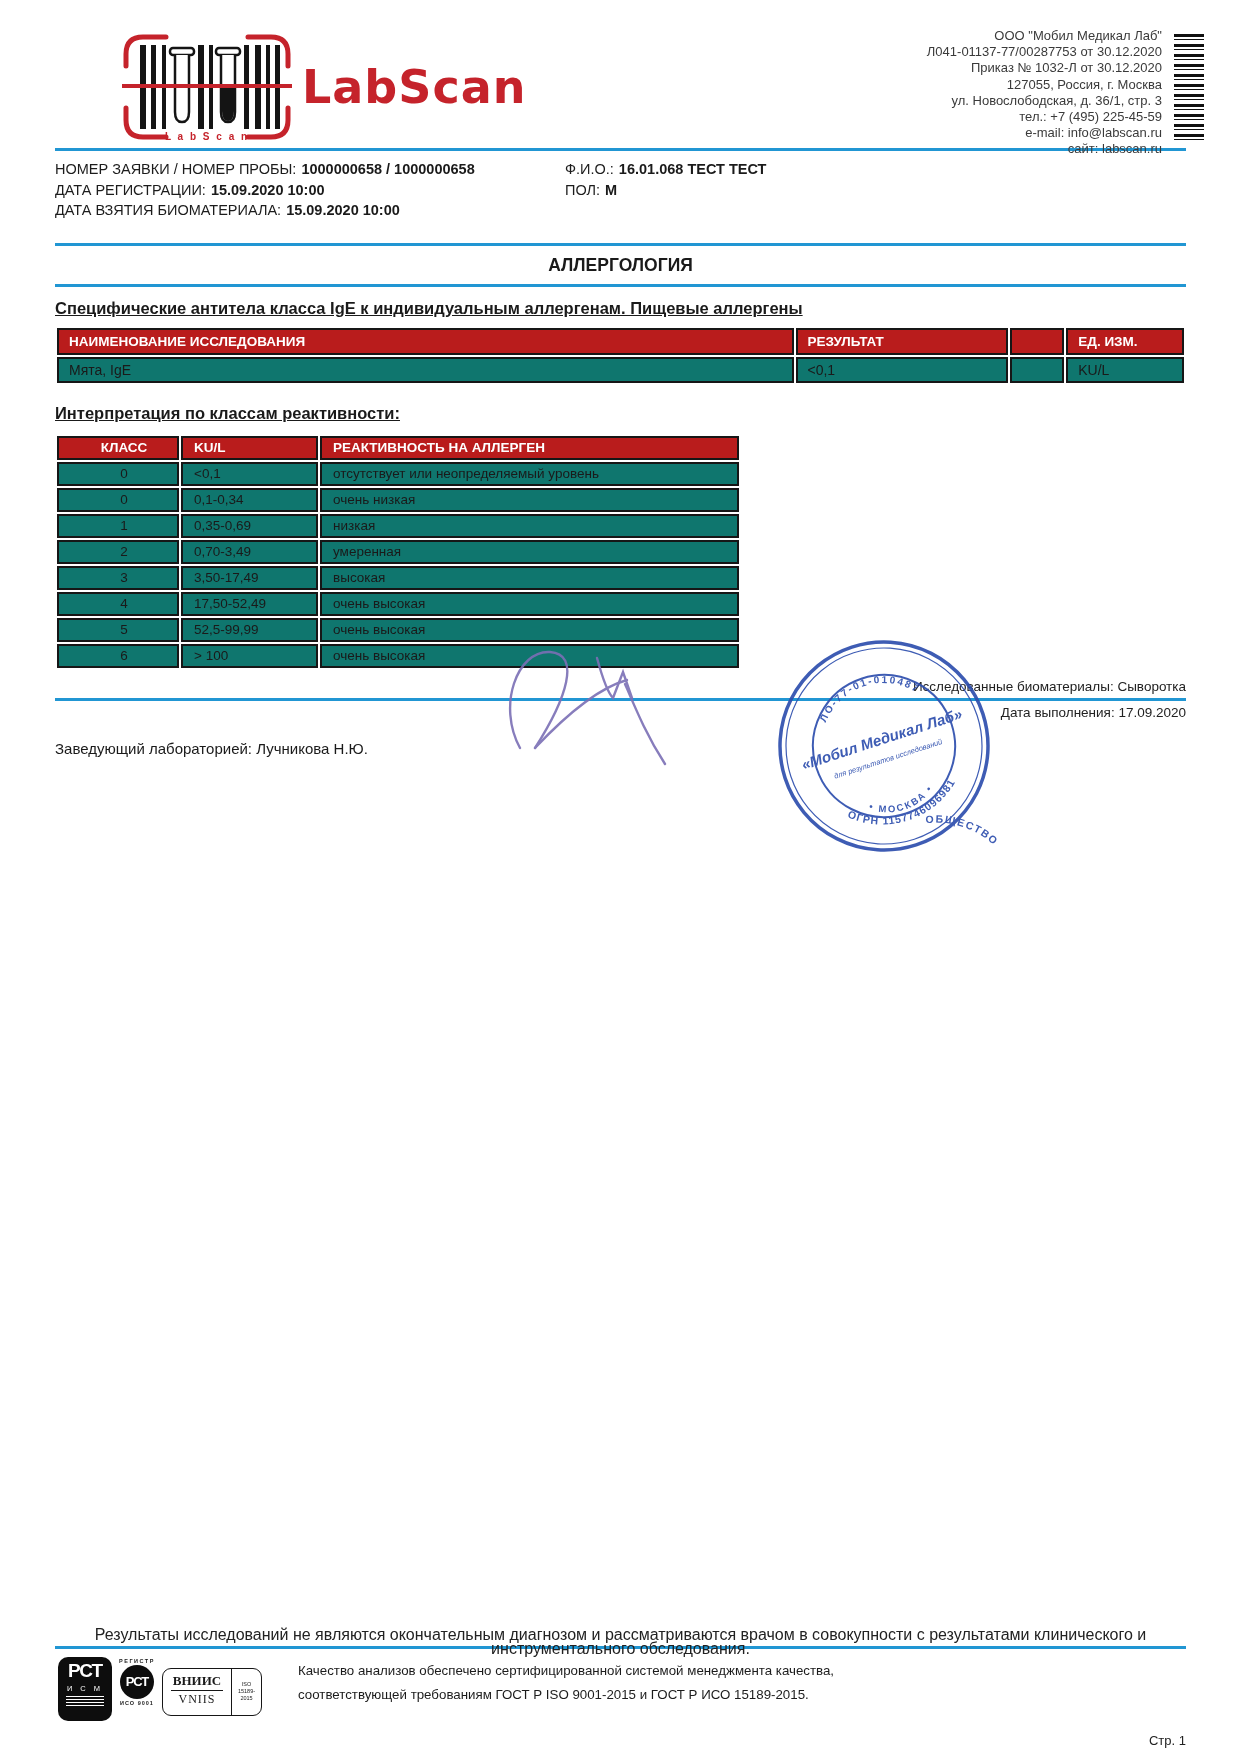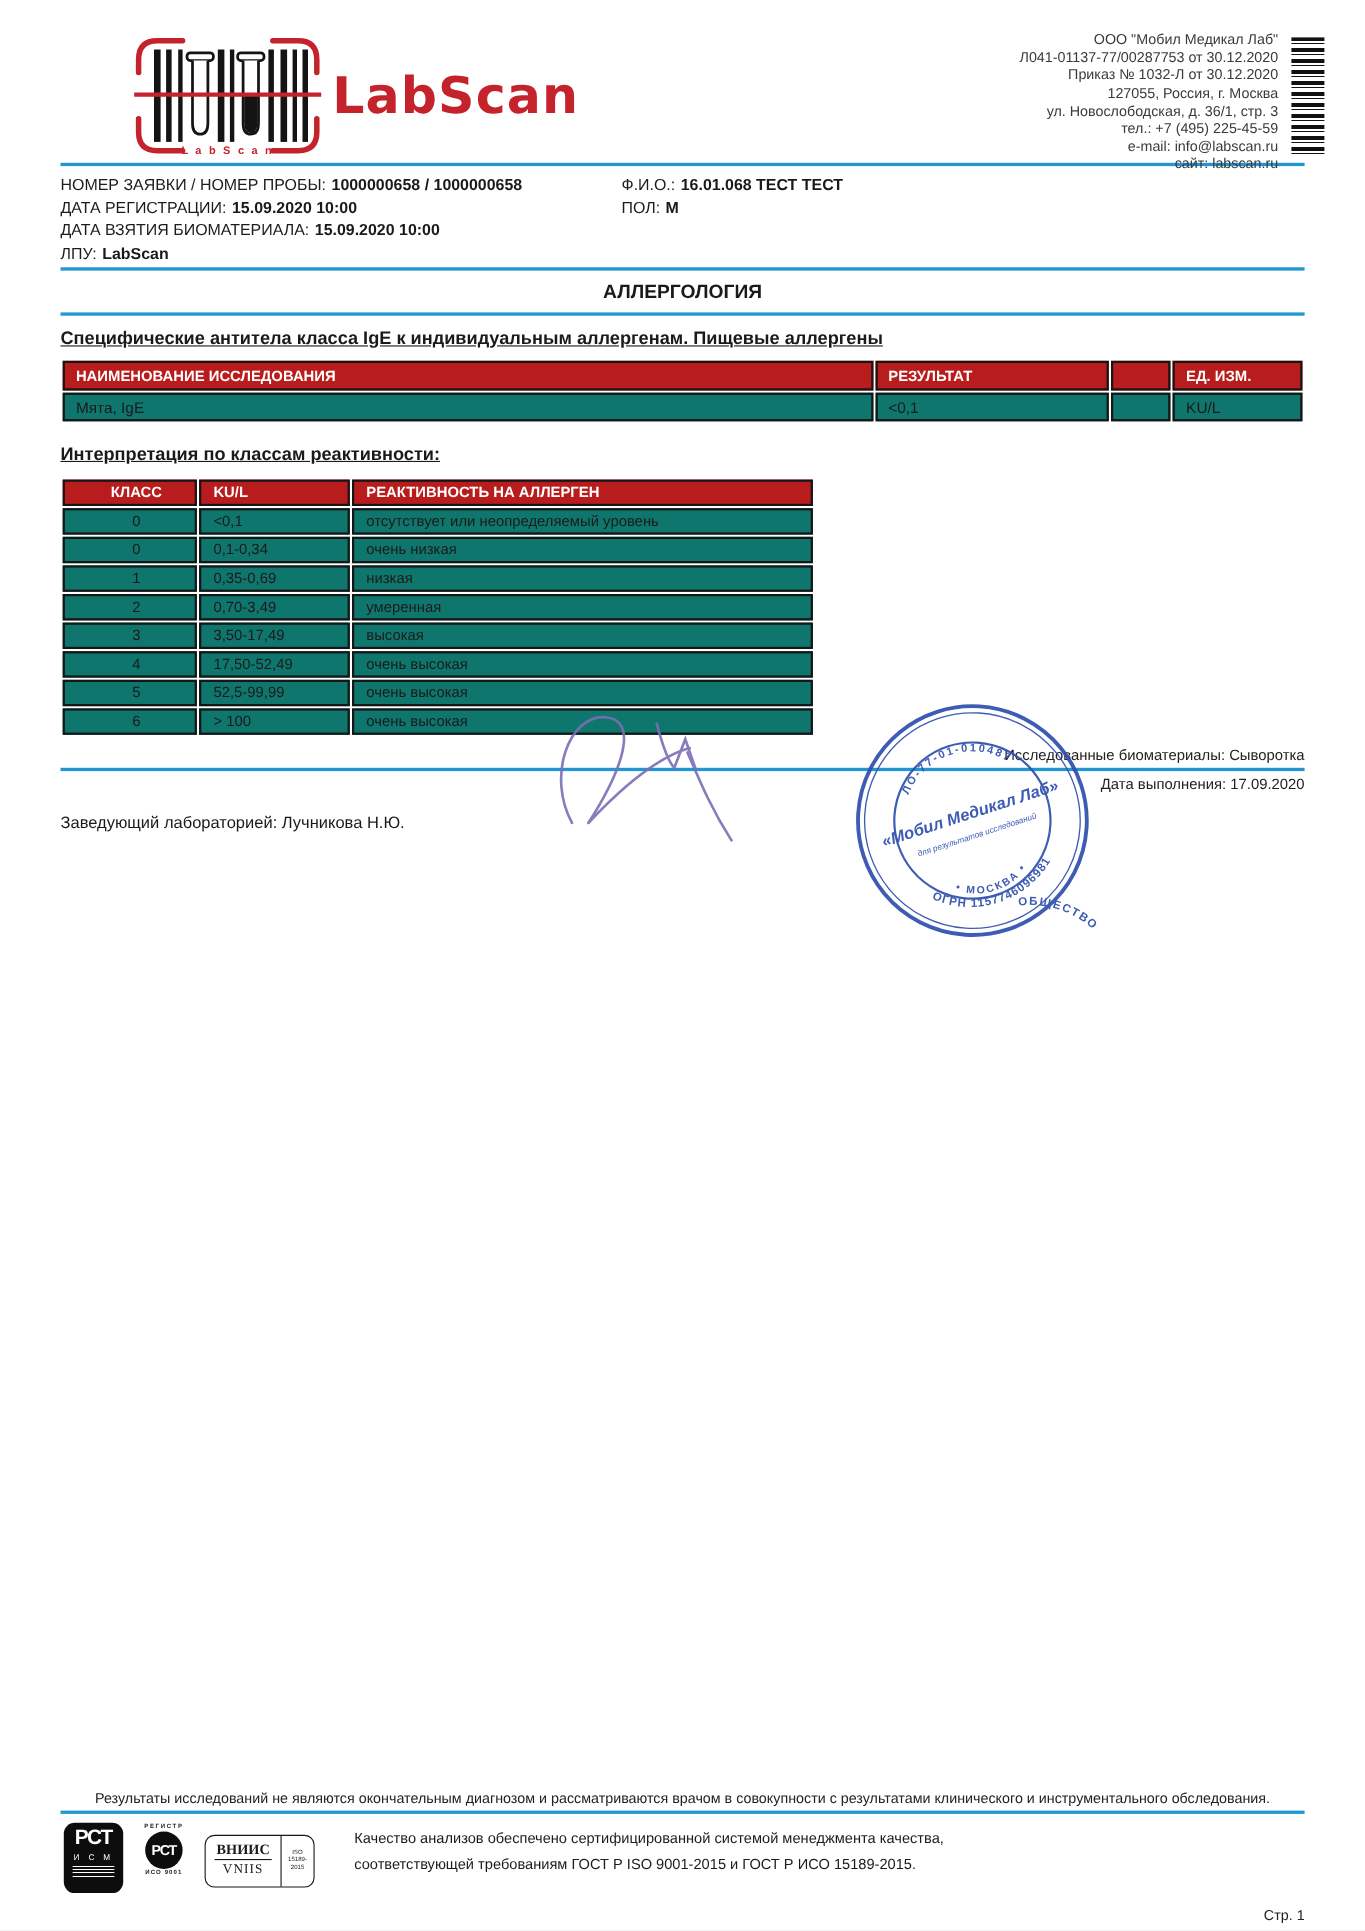--- a/index.html
+++ b/index.html
@@ -50,23 +50,23 @@
   .edate{margin-top:4px;height:16px;line-height:16px;}
   .headlab{margin-top:19px;font-size:15px;height:18px;line-height:18px;}
   .rule-bio{margin-top:3px;}
 
   
   .signature{position:absolute;left:495px;top:636px;}
   .stamp{position:absolute;left:770px;top:632px;opacity:.92;}
 
   
   .footer{position:absolute;left:55px;top:1628px;width:1131px;}
-  .disclaimer{font-size:13px;text-align:center;color:#222;height:14px;line-height:14px;margin-bottom:4px;}
+  .disclaimer{font-size:16px;text-align:center;color:#222;height:14px;line-height:14px;margin-bottom:4px;}
   .foot-row{position:relative;margin-top:8px;display:flex;align-items:flex-start;}
-  .marks{display:flex;align-items:center;gap:13px;margin-left:3px;}
+  .marks{display:flex;align-items:center;gap:1px;margin-left:3px;}
   .mark1{width:54px;height:64px;background:#0d0d0d;border-radius:10px;color:#fff;text-align:center;padding-top:3px;box-sizing:border-box;}
   .mark1 .big{font-size:19px;font-weight:bold;letter-spacing:-1px;line-height:22px;}
   .mark1 .ism{font-size:7.5px;letter-spacing:3px;margin-top:2px;}
   .mark1 .tiny{margin:3px auto 0;width:38px;height:12px;
      background:repeating-linear-gradient(180deg,#fff 0 1px,transparent 1px 3px);}
   .mark2{width:48px;height:62px;text-align:center;}
   .mark2 .arc{font-size:5.5px;letter-spacing:1.5px;font-weight:bold;}
   .mark2 .disc{width:34px;height:34px;margin:1px auto;background:#0d0d0d;border-radius:50%;
      color:#fff;font-size:13px;font-weight:bold;line-height:34px;letter-spacing:-1px;}
   .mark2 .iso{font-size:5.5px;font-weight:bold;letter-spacing:1px;}
@@ -134,21 +134,20 @@
       <div class="barcode-v"></div>
     </div>
 
     <div class="bluerule"></div>
 
     <div class="patient">
       <div class="col-l">
         <div class="pline"><span class="lab">НОМЕР ЗАЯВКИ / НОМЕР ПРОБЫ:</span><span class="val">1000000658 / 1000000658</span></div>
         <div class="pline"><span class="lab">ДАТА РЕГИСТРАЦИИ:</span><span class="val">15.09.2020 10:00</span></div>
         <div class="pline"><span class="lab">ДАТА ВЗЯТИЯ БИОМАТЕРИАЛА:</span><span class="val">15.09.2020 10:00</span></div>
-        <div class="pline"><span class="lab">ЛПУ:</span><span class="val">LabScan</span></div>
       </div>
       <div class="col-r">
         <div class="pline"><span class="lab">Ф.И.О.:</span><span class="val">16.01.068 ТЕСТ ТЕСТ</span></div>
         <div class="pline"><span class="lab">ПОЛ:</span><span class="val">М</span></div>
       </div>
     </div>
 
     <div class="bluerule"></div>
     <div class="h-main">АЛЛЕРГОЛОГИЯ</div>
     <div class="bluerule"></div>

